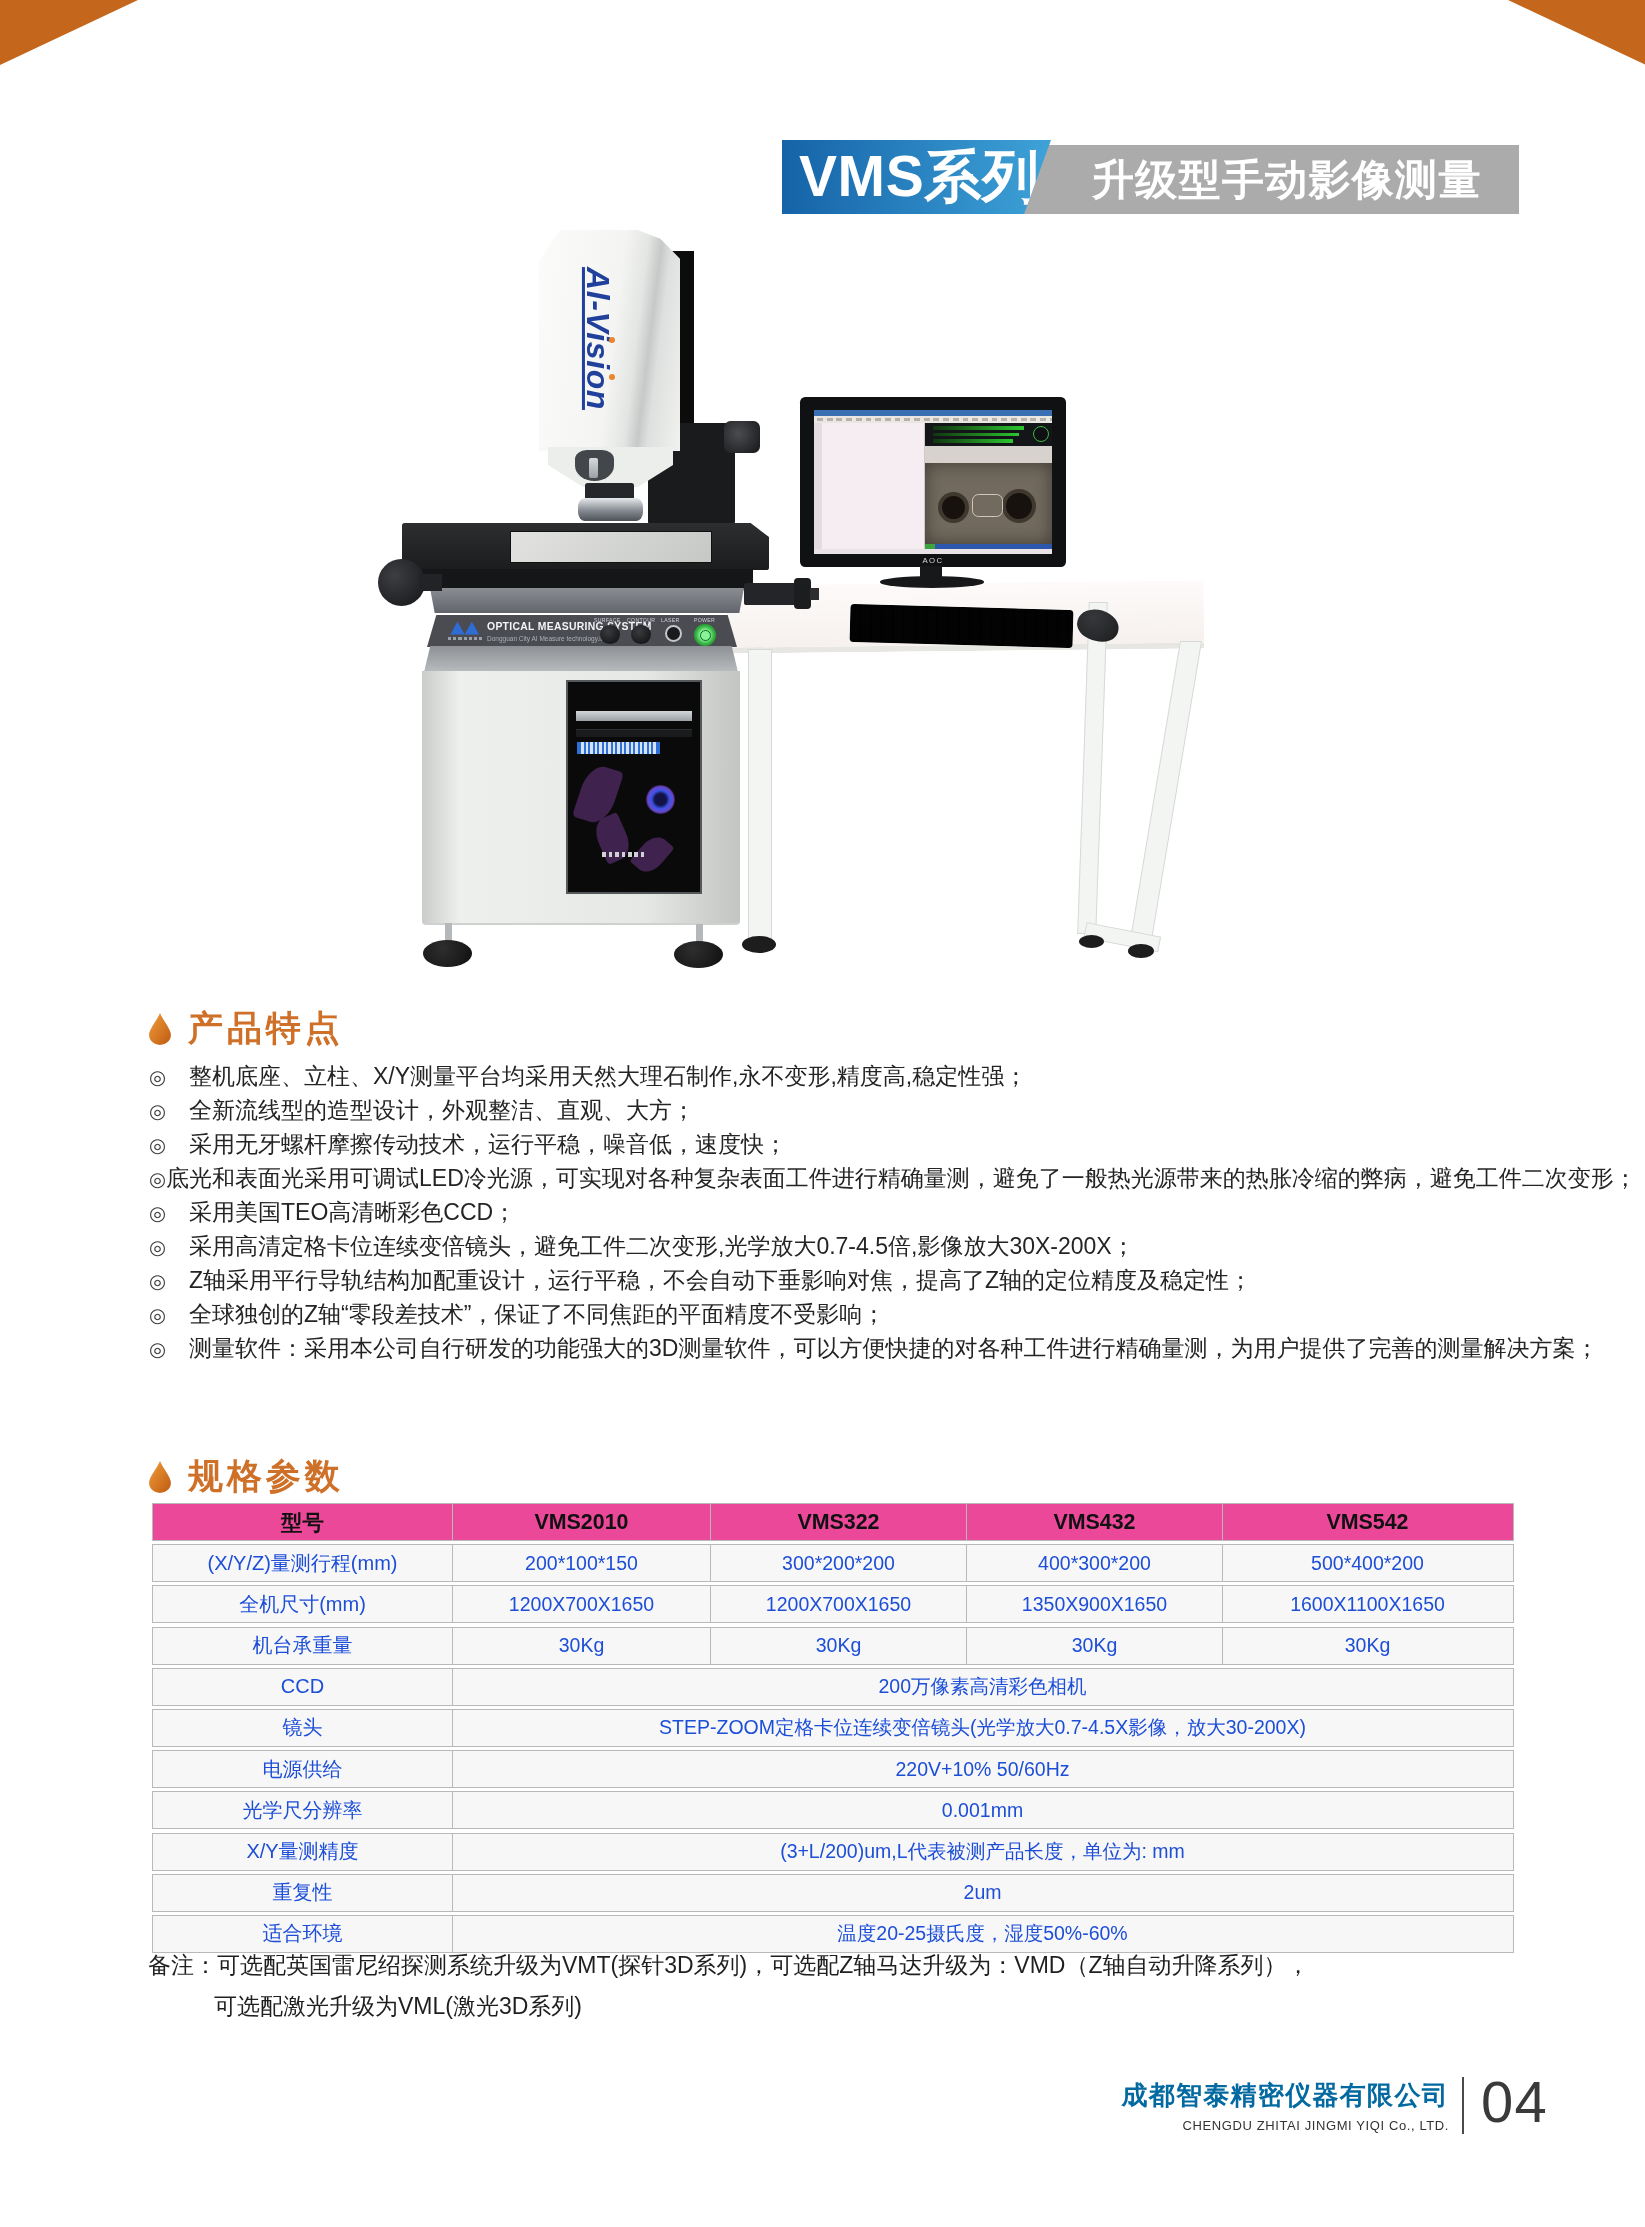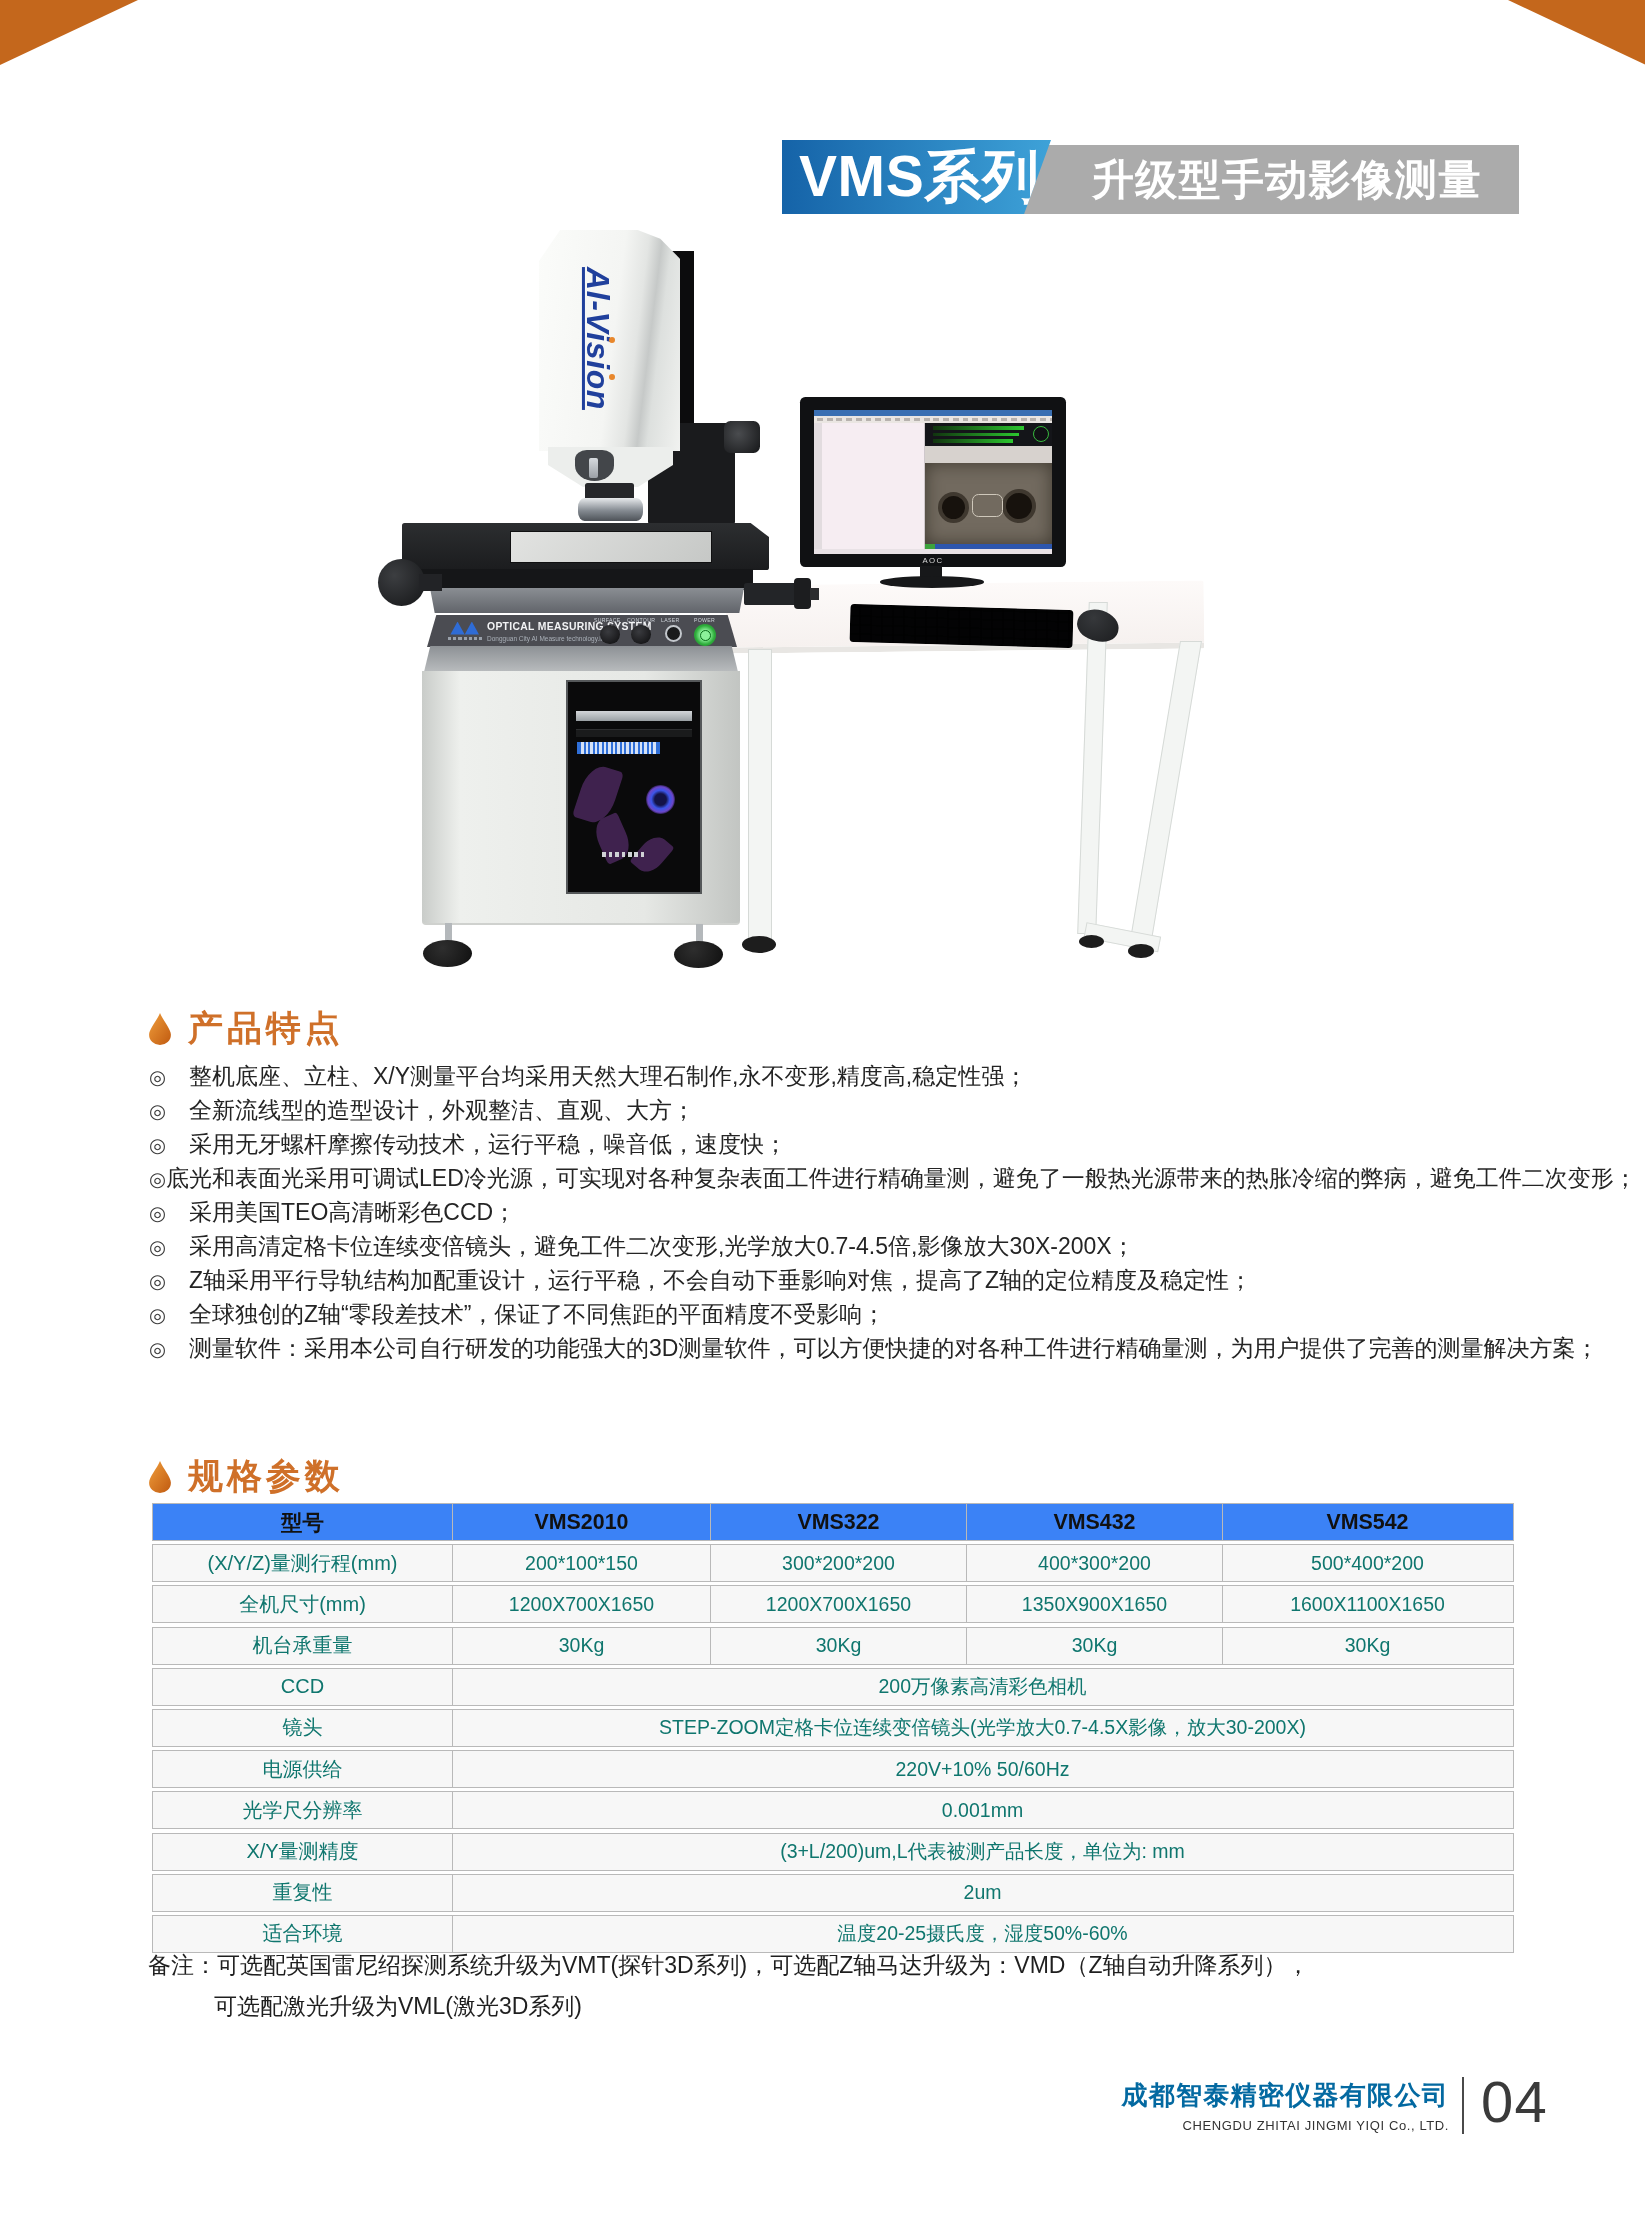--- a/index.html
+++ b/index.html
@@ -29,23 +29,23 @@
   .features{position:absolute;left:149px;top:1061px;width:1473px;}
   .feat-item{display:flex;align-items:flex-start;height:34px;line-height:31px;}
   .feat-marker{width:40px;font-size:19.5px;color:#3c3c3c;line-height:32px;}
   .feat-text{font-size:23px;color:#242424;white-space:nowrap;}
 
   
   .spec-table{position:absolute;left:152px;top:1503px;width:1362px;}
   .t-row{display:grid;grid-template-columns:300px 258px 256px 256px 289px;
          border:0.6px solid #b9b9b9;background:#f7f7f7;height:36px;margin-bottom:3.2px;}
   .t-row.t-merged{grid-template-columns:300px 1059px;}
-  .t-row.t-head{background:#3b82f6;height:36px;}
+  .t-row.t-head{background:#ec4899;height:36px;}
   .c{border-right:0.6px solid #b9b9b9;display:flex;align-items:center;justify-content:center;
-     font-size:19.5px;color:#0f766e;overflow:hidden;white-space:nowrap;}
+     font-size:19.5px;color:#1d4ed8;overflow:hidden;white-space:nowrap;}
   .c:last-child{border-right:none;}
   .t-head .c{font-size:21.4px;font-weight:bold;color:#111;}
   .c.lbl{font-size:20px;}
 
   
   .notes1{position:absolute;left:148px;top:1950px;font-size:23px;color:#1f1f1f;white-space:nowrap;}
   .notes2{position:absolute;left:214px;top:1991px;font-size:23px;color:#1f1f1f;white-space:nowrap;}
   .foot-co{position:absolute;right:197px;top:2078px;text-align:right;}
   .foot-co .cn{font-size:26px;font-weight:bold;color:#0369a1;letter-spacing:1.3px;}
   .foot-co .en{font-size:13px;color:#333;margin-top:5.2px;letter-spacing:0.6px;}

